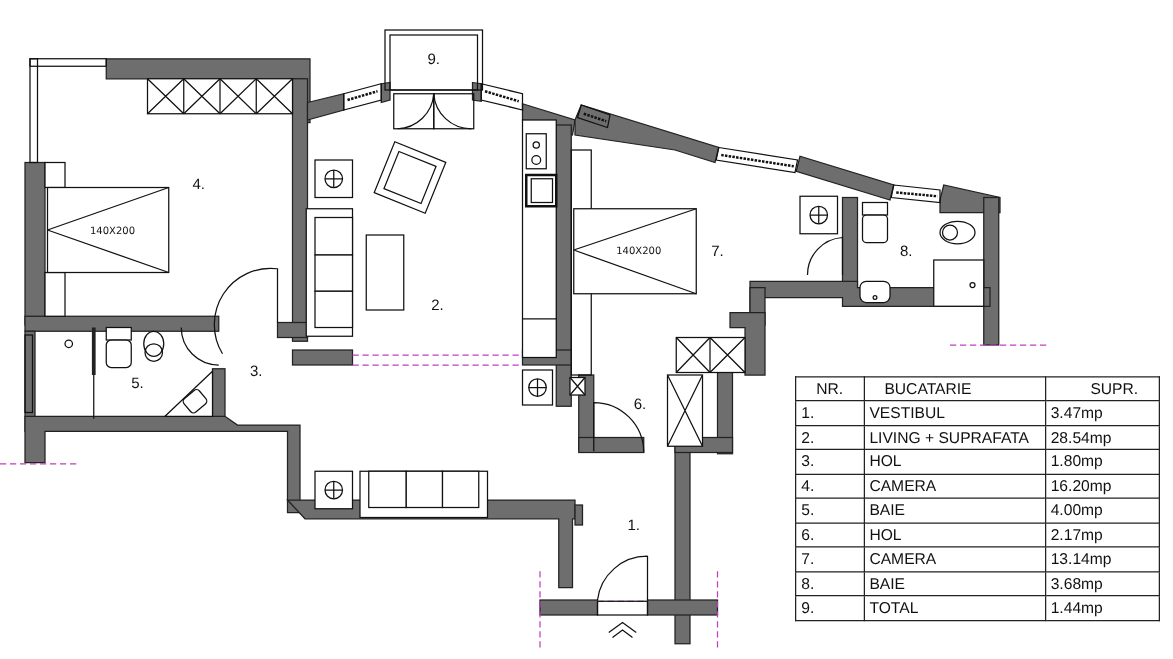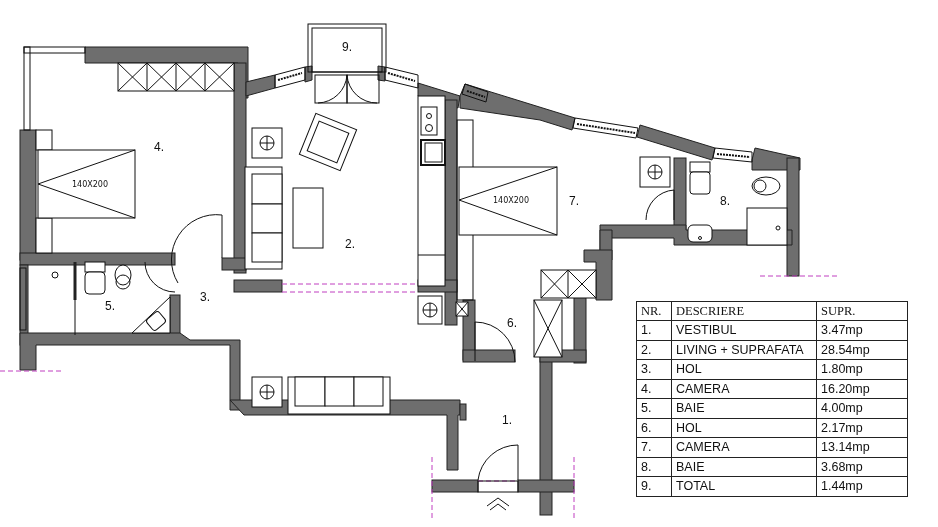--- a/index.html
+++ b/index.html
@@ -9,22 +9,22 @@
   .ln{fill:none;stroke:#111;stroke-width:1;}
   .fur{fill:#fff;stroke:#111;stroke-width:1;}
   .dash{stroke:#c03fc0;stroke-width:1;stroke-dasharray:5,3;fill:none;}
   .lbl{font-family:"Liberation Sans",sans-serif;font-size:12px;fill:#111;}
   .bed{font-family:"DejaVu Sans",sans-serif;font-size:8px;fill:#111;}
   table.area{position:absolute;left:636px;top:301px;border-collapse:collapse;font-size:12.5px;color:#111;}
   table.area td{border:1px solid #222;padding:0 4px;height:18.5px;line-height:18px;white-space:nowrap;}
   table.area td.nr{width:26px;}
   table.area td.desc{width:136px;}
   table.area td.sup{width:82px;text-align:left;}
-  table.area th{font-weight:normal;border:1px solid #222;padding:0 4px;height:18px;text-align:left;font-family:Liberation Serif, serif;}
-  table.area th.sup{text-align:left;}
+  table.area th{font-weight:normal;border:1px solid #222;padding:0 16px;height:18px;text-align:left;}
+  table.area th.sup{text-align:right;}
 </style>
 </head>
 <body>
 
 <svg id="plan" width="938" height="527" viewBox="0 0 938 527">
 
   <g>
 
     <polygon class="wall" points="85,47 248,47 248,98 238,98 238,63 85,63"></polygon>
 
@@ -217,21 +217,21 @@
     <text class="lbl" x="342" y="51">9.</text>
     <text class="bed" x="72" y="187">140X200</text>
     <text class="bed" x="493" y="203">140X200</text>
   </g>
 </svg>
 
 <table class="area">
   <tbody>
       <tr>
     <th>NR.</th>
-    <th>DESCRIERE</th>
+    <th>BUCATARIE</th>
     <th class="sup">SUPR.</th>
   </tr>
   <tr>
         <td class="nr">1.</td>
         <td class="desc">VESTIBUL</td>
         <td class="sup">3.47mp</td>
       </tr>
   <tr>
         <td class="nr">2.</td>
         <td class="desc">LIVING + SUPRAFATA</td>

